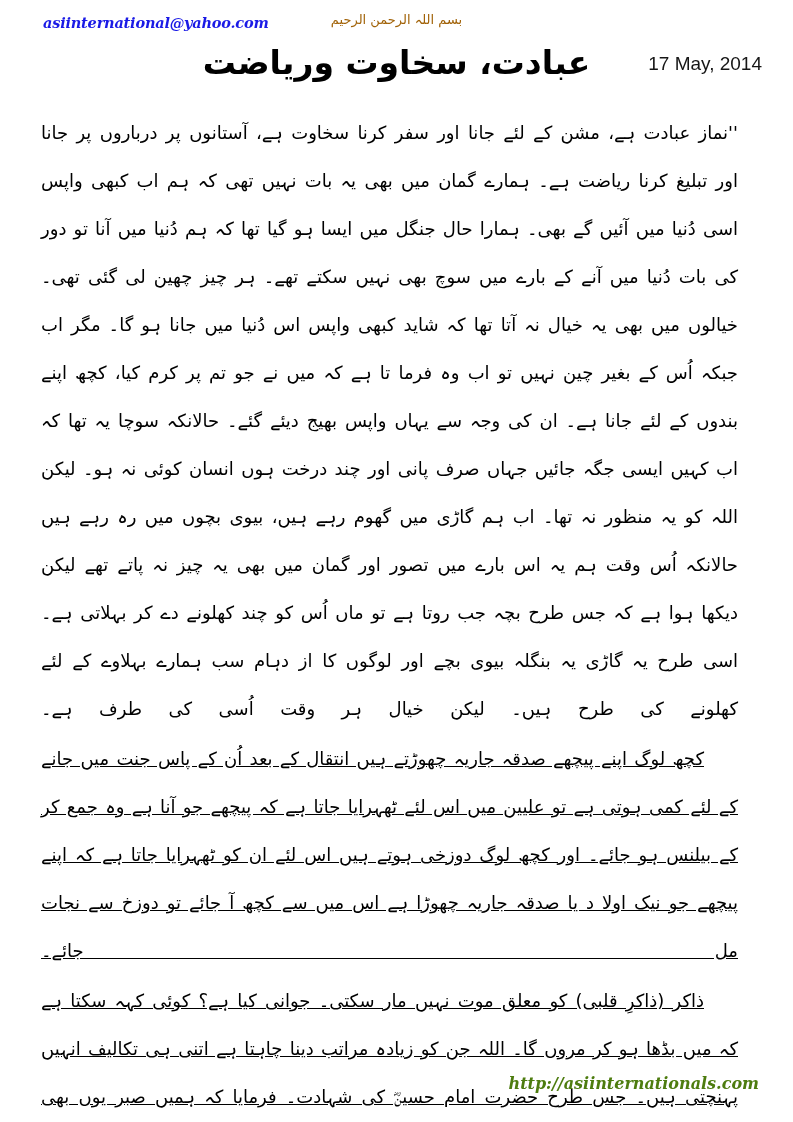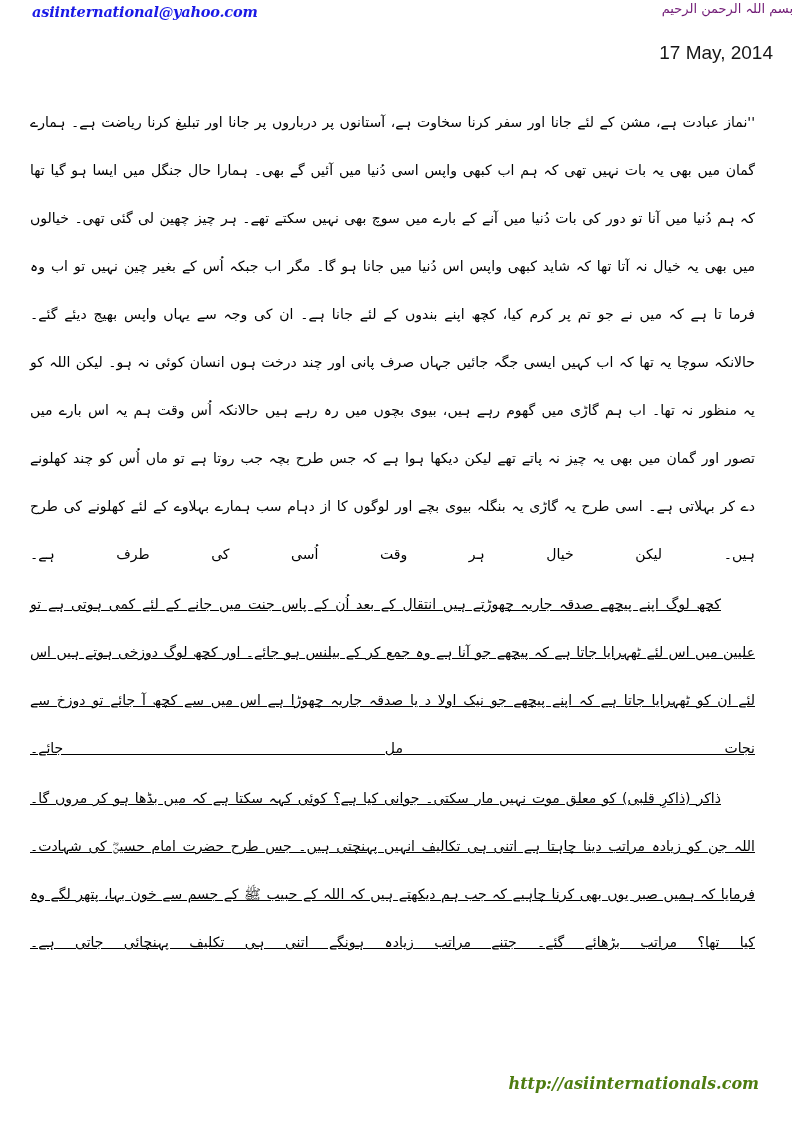--- a/index.html
+++ b/index.html
@@ -15,21 +15,21 @@
     overflow: hidden;
     font-family: "DejaVu Sans", sans-serif;
     color: #000000;
   }
 
   .page {
     position: relative;
     width: 793px;
     height: 1122px;
     box-sizing: border-box;
-    padding: 0;
+    padding: 11px;
     background: #ffffff;
   }
 
   
   .header-row {
     position: relative;
     height: 30px;
     width: 100%;
   }
   .hdr-email {
@@ -43,24 +43,25 @@
     font-size: 14.5px;
     letter-spacing: -0.2px;
     color: #1a1ae6;
     white-space: nowrap;
   }
   .hdr-bismillah {
     position: absolute;
     left: 0;
     right: 0;
     top: 2px;
+    text-align: center;
     direction: rtl;
     font-family: "DejaVu Sans", sans-serif;
     font-size: 13px;
-    color: #701a75;
+    color: #a16207;
     line-height: 1.1;
   }
 
   
   .title-band {
     position: relative;
     height: 62px;
   }
   .doc-title {
     position: absolute;
@@ -93,24 +94,24 @@
     position: relative;
     direction: rtl;
     margin: 0 30px;
     padding-top: 6px;
   }
   .para {
     direction: rtl;
     text-align: justify;
     text-align-last: right;
     font-family: "DejaVu Sans", sans-serif;
-    font-size: 14px;
+    font-size: 18px;
     line-height: 48px;
     color: #000000;
-    margin: 0 8px 2px 0;
+    margin: 0 14px 2px 0;
     word-spacing: 1px;
   }
   .para.indent {
     text-indent: 34px;
     text-decoration: underline;
   }
   .para.lastline-justify {
     text-align-last: justify;
   }
   .footer-contacts {
@@ -154,20 +155,21 @@
 <body>
 
 <div class="page">
 
   <div class="header-row">
     <div class="hdr-email">asiinternational@yahoo.com</div>
     <div class="hdr-bismillah">بسم اللہ الرحمن الرحیم</div>
   </div>
 
   <div class="title-band">
+    <div class="doc-title">عبادت، سخاوت وریاضت</div>
     <div class="doc-date">17 May, 2014</div>
   </div>
 
   <div class="body-wrap">
 
     <p class="para lastline-justify">''نماز عبادت ہے، مشن کے لئے جانا اور سفر کرنا سخاوت ہے، آستانوں پر درباروں پر جانا اور تبلیغ کرنا ریاضت ہے۔ ہمارے گمان میں بھی یہ بات نہیں تھی کہ ہم اب کبھی واپس اسی دُنیا میں آئیں گے بھی۔ ہمارا حال جنگل میں ایسا ہو گیا تھا کہ ہم دُنیا میں آنا تو دور کی بات دُنیا میں آنے کے بارے میں سوچ بھی نہیں سکتے تھے۔ ہر چیز چھین لی گئی تھی۔ خیالوں میں بھی یہ خیال نہ آتا تھا کہ شاید کبھی واپس اس دُنیا میں جانا ہو گا۔ مگر اب جبکہ اُس کے بغیر چین نہیں تو اب وہ فرما تا ہے کہ میں نے جو تم پر کرم کیا، کچھ اپنے بندوں کے لئے جانا ہے۔ ان کی وجہ سے یہاں واپس بھیج دیئے گئے۔ حالانکہ سوچا یہ تھا کہ اب کہیں ایسی جگہ جائیں جہاں صرف پانی اور چند درخت ہوں انسان کوئی نہ ہو۔ لیکن اللہ کو یہ منظور نہ تھا۔ اب ہم گاڑی میں گھوم رہے ہیں، بیوی بچوں میں رہ رہے ہیں حالانکہ اُس وقت ہم یہ اس بارے میں تصور اور گمان میں بھی یہ چیز نہ پاتے تھے لیکن دیکھا ہوا ہے کہ جس طرح بچہ جب روتا ہے تو ماں اُس کو چند کھلونے دے کر بہلاتی ہے۔ اسی طرح یہ گاڑی یہ بنگلہ بیوی بچے اور لوگوں کا از دہام سب ہمارے بہلاوے کے لئے کھلونے کی طرح ہیں۔ لیکن خیال ہر وقت اُسی کی طرف ہے۔</p>
 
     <p class="para indent lastline-justify">کچھ لوگ اپنے پیچھے صدقہ جاریہ چھوڑتے ہیں انتقال کے بعد اُن کے پاس جنت میں جانے کے لئے کمی ہوتی ہے تو علیین میں اس لئے ٹھہرایا جاتا ہے کہ پیچھے جو آنا ہے وہ جمع کر کے بیلنس ہو جائے۔ اور کچھ لوگ دوزخی ہوتے ہیں اس لئے ان کو ٹھہرایا جاتا ہے کہ اپنے پیچھے جو نیک اولا د یا صدقہ جاریہ چھوڑا ہے اس میں سے کچھ آ جائے تو دوزخ سے نجات مل جائے۔</p>
 
     <p class="para indent lastline-justify">ذاکر (ذاکرِ قلبی) کو معلق موت نہیں مار سکتی۔ جوانی کیا ہے؟ کوئی کہہ سکتا ہے کہ میں بڈھا ہو کر مروں گا۔ اللہ جن کو زیادہ مراتب دینا چاہتا ہے اتنی ہی تکالیف انہیں پہنچتی ہیں۔ جس طرح حضرت امام حسینؓ کی شہادت۔ فرمایا کہ ہمیں صبر یوں بھی کرنا چاہیے کہ جب ہم دیکھتے ہیں کہ اللہ کے حبیب ﷺ کے جسم سے خون بہا، پتھر لگے وہ کیا تھا؟ مراتب بڑھائے گئے۔ جتنے مراتب زیادہ ہونگے اتنی ہی تکلیف پہنچائی جاتی ہے۔</p>

